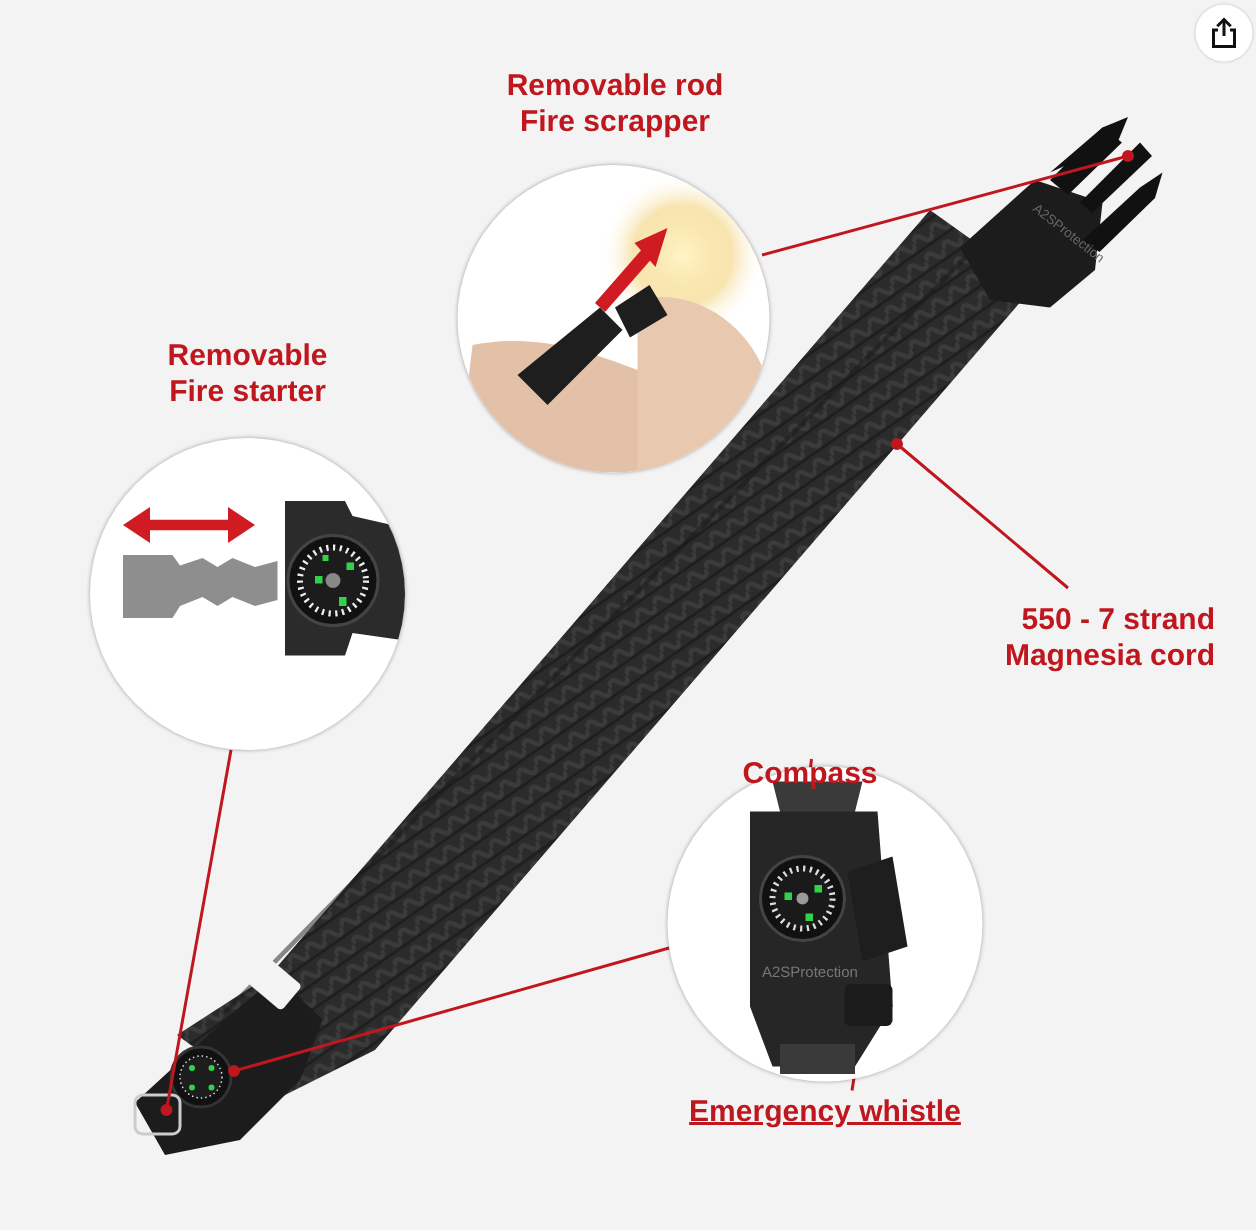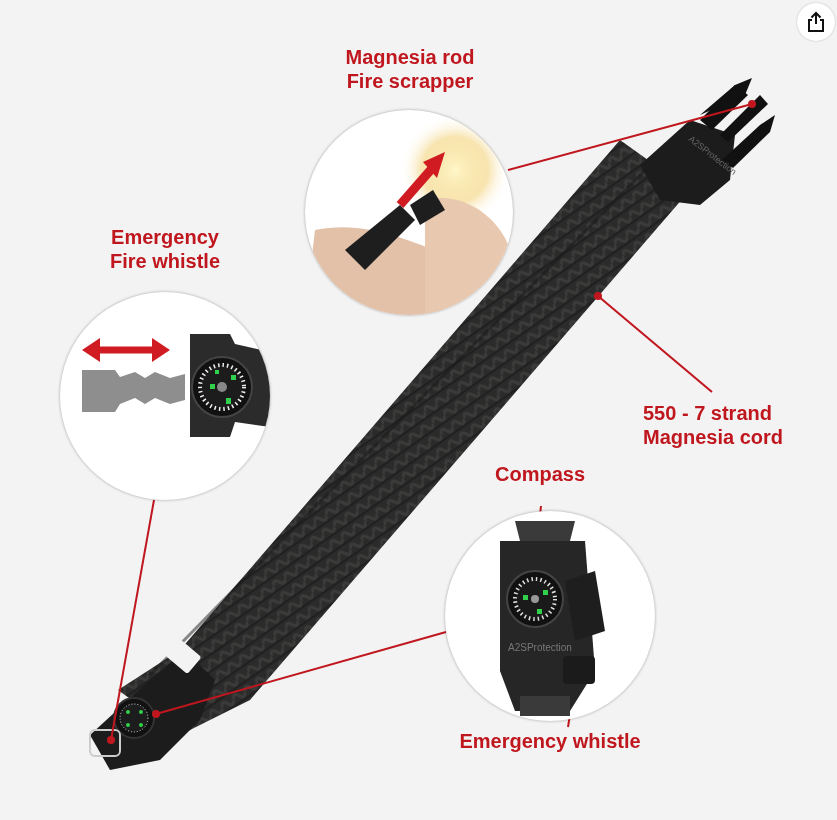--- a/index.html
+++ b/index.html
@@ -110,39 +110,39 @@
       <rect x="78" y="84" width="5" height="5" fill="#2fd24a"></rect>
       <rect x="98" y="79" width="5" height="5" fill="#2fd24a"></rect>
       <rect x="92" y="98" width="5" height="5" fill="#2fd24a"></rect>
       <text x="63" y="140" fill="#777" font-size="10" font-family="Liberation Sans, sans-serif">A2SProtection</text>
       <rect x="118" y="145" width="32" height="28" rx="4" fill="#1b1b1b"></rect>
       <rect x="75" y="185" width="50" height="20" fill="#3a3a3a"></rect>
     </svg>
   </div>
 
   <div class="label" style="left:320px;top:45px;width:180px;">
-    <span>Magnesia rod</span>
+    <span>Removable rod</span>
     <span>Fire scrapper</span>
   </div>
 
   <div class="label" style="left:75px;top:225px;width:180px;">
-    <span>Emergency</span>
-    <span>Fire whistle</span>
+    <span>Removable</span>
+    <span>Fire starter</span>
   </div>
 
-  <div class="label" style="left:630px;top:401px;width:180px;text-align:left;padding-left:13px;box-sizing:border-box;">
+  <div class="label" style="left:630px;top:401px;width:180px;text-align:right;padding-left:13px;box-sizing:border-box;">
     <span>550 - 7 strand</span>
     <span>Magnesia cord</span>
   </div>
 
-  <div class="label" style="left:470px;top:462px;width:140px;text-align:center;">
+  <div class="label" style="left:470px;top:504px;width:140px;text-align:center;">
     <span>Compass</span>
   </div>
 
-  <div class="label" style="left:430px;top:729px;width:240px;">
+  <div class="label" style="left:430px;top:729px;width:240px;text-decoration:underline;">
     <span>Emergency whistle</span>
   </div>
 
   <div class="share">
     <svg width="20" height="22" viewBox="0 0 20 22" style="position:static;">
       <path d="M10 2 L10 13" stroke="#111" stroke-width="2" fill="none"></path>
       <path d="M5.5 6.5 L10 2 L14.5 6.5" stroke="#111" stroke-width="2" fill="none"></path>
       <path d="M6 9 L3 9 L3 20 L17 20 L17 9 L14 9" stroke="#111" stroke-width="2" fill="none"></path>
     </svg>
   </div>

